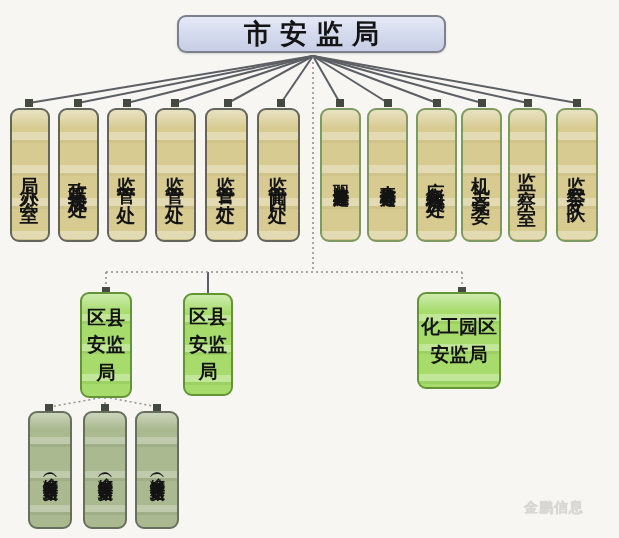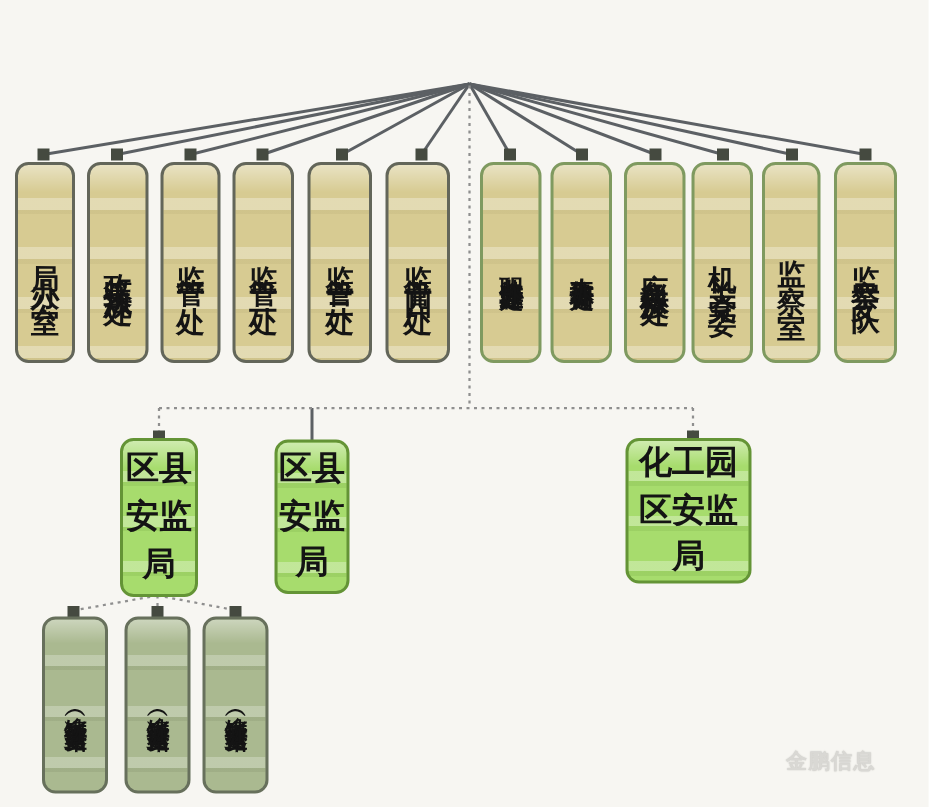--- a/index.html
+++ b/index.html
@@ -36,21 +36,21 @@
       repeating-linear-gradient(180deg,rgba(255,255,255,0) 0 22px,rgba(255,255,255,0.30) 22px 30px,rgba(120,110,60,0.08) 30px 33px);
     border:2px solid #63665a;
   }
   .dept.greenline{border-color:#7f9a60;}
   .bureau{
     background-color:#a7dc6d;
     background-image:
       linear-gradient(180deg,rgba(255,255,255,0.45) 0,rgba(255,255,255,0) 18%),
       repeating-linear-gradient(180deg,rgba(255,255,255,0) 0 20px,rgba(255,255,255,0.30) 20px 27px,rgba(60,110,20,0.10) 27px 30px);
     border:2px solid #649436;
-    font-size:22px;line-height:1.45;
+    font-size:19px;line-height:1.45;
     text-align:center;
   }
   .station{
     background-color:#aab990;
     background-image:
       linear-gradient(180deg,rgba(255,255,255,0.40) 0,rgba(255,255,255,0) 14%),
       repeating-linear-gradient(180deg,rgba(255,255,255,0) 0 24px,rgba(255,255,255,0.25) 24px 31px,rgba(70,80,50,0.10) 31px 34px);
     border:2px solid #67705c;
   }
   .vlabel{
@@ -128,20 +128,23 @@
       <rect x="524" y="99" width="8" height="8"></rect>
       <rect x="573" y="99" width="8" height="8"></rect>
       <rect x="102" y="287" width="8" height="8"></rect>
       <rect x="458" y="287" width="8" height="8"></rect>
       <rect x="45" y="404" width="8" height="8"></rect>
       <rect x="101" y="404" width="8" height="8"></rect>
       <rect x="153" y="404" width="8" height="8"></rect>
     </g>
   </svg>
 
+  <div class="box root" style="left:177px;top:15px;width:269px;height:38px;">
+    <span>市安监局</span>
+  </div>
 
   <div class="box dept" style="left:10px;top:108px;width:40px;height:134px;">
     <span class="vlabel ls-4">局办公室</span>
   </div>
   <div class="box dept" style="left:58px;top:108px;width:41px;height:134px;">
     <span class="vlabel ls-5">政策法规处</span>
   </div>
   <div class="box dept" style="left:107px;top:108px;width:40px;height:134px;">
     <span class="vlabel ls-4">监管一处</span>
   </div>

